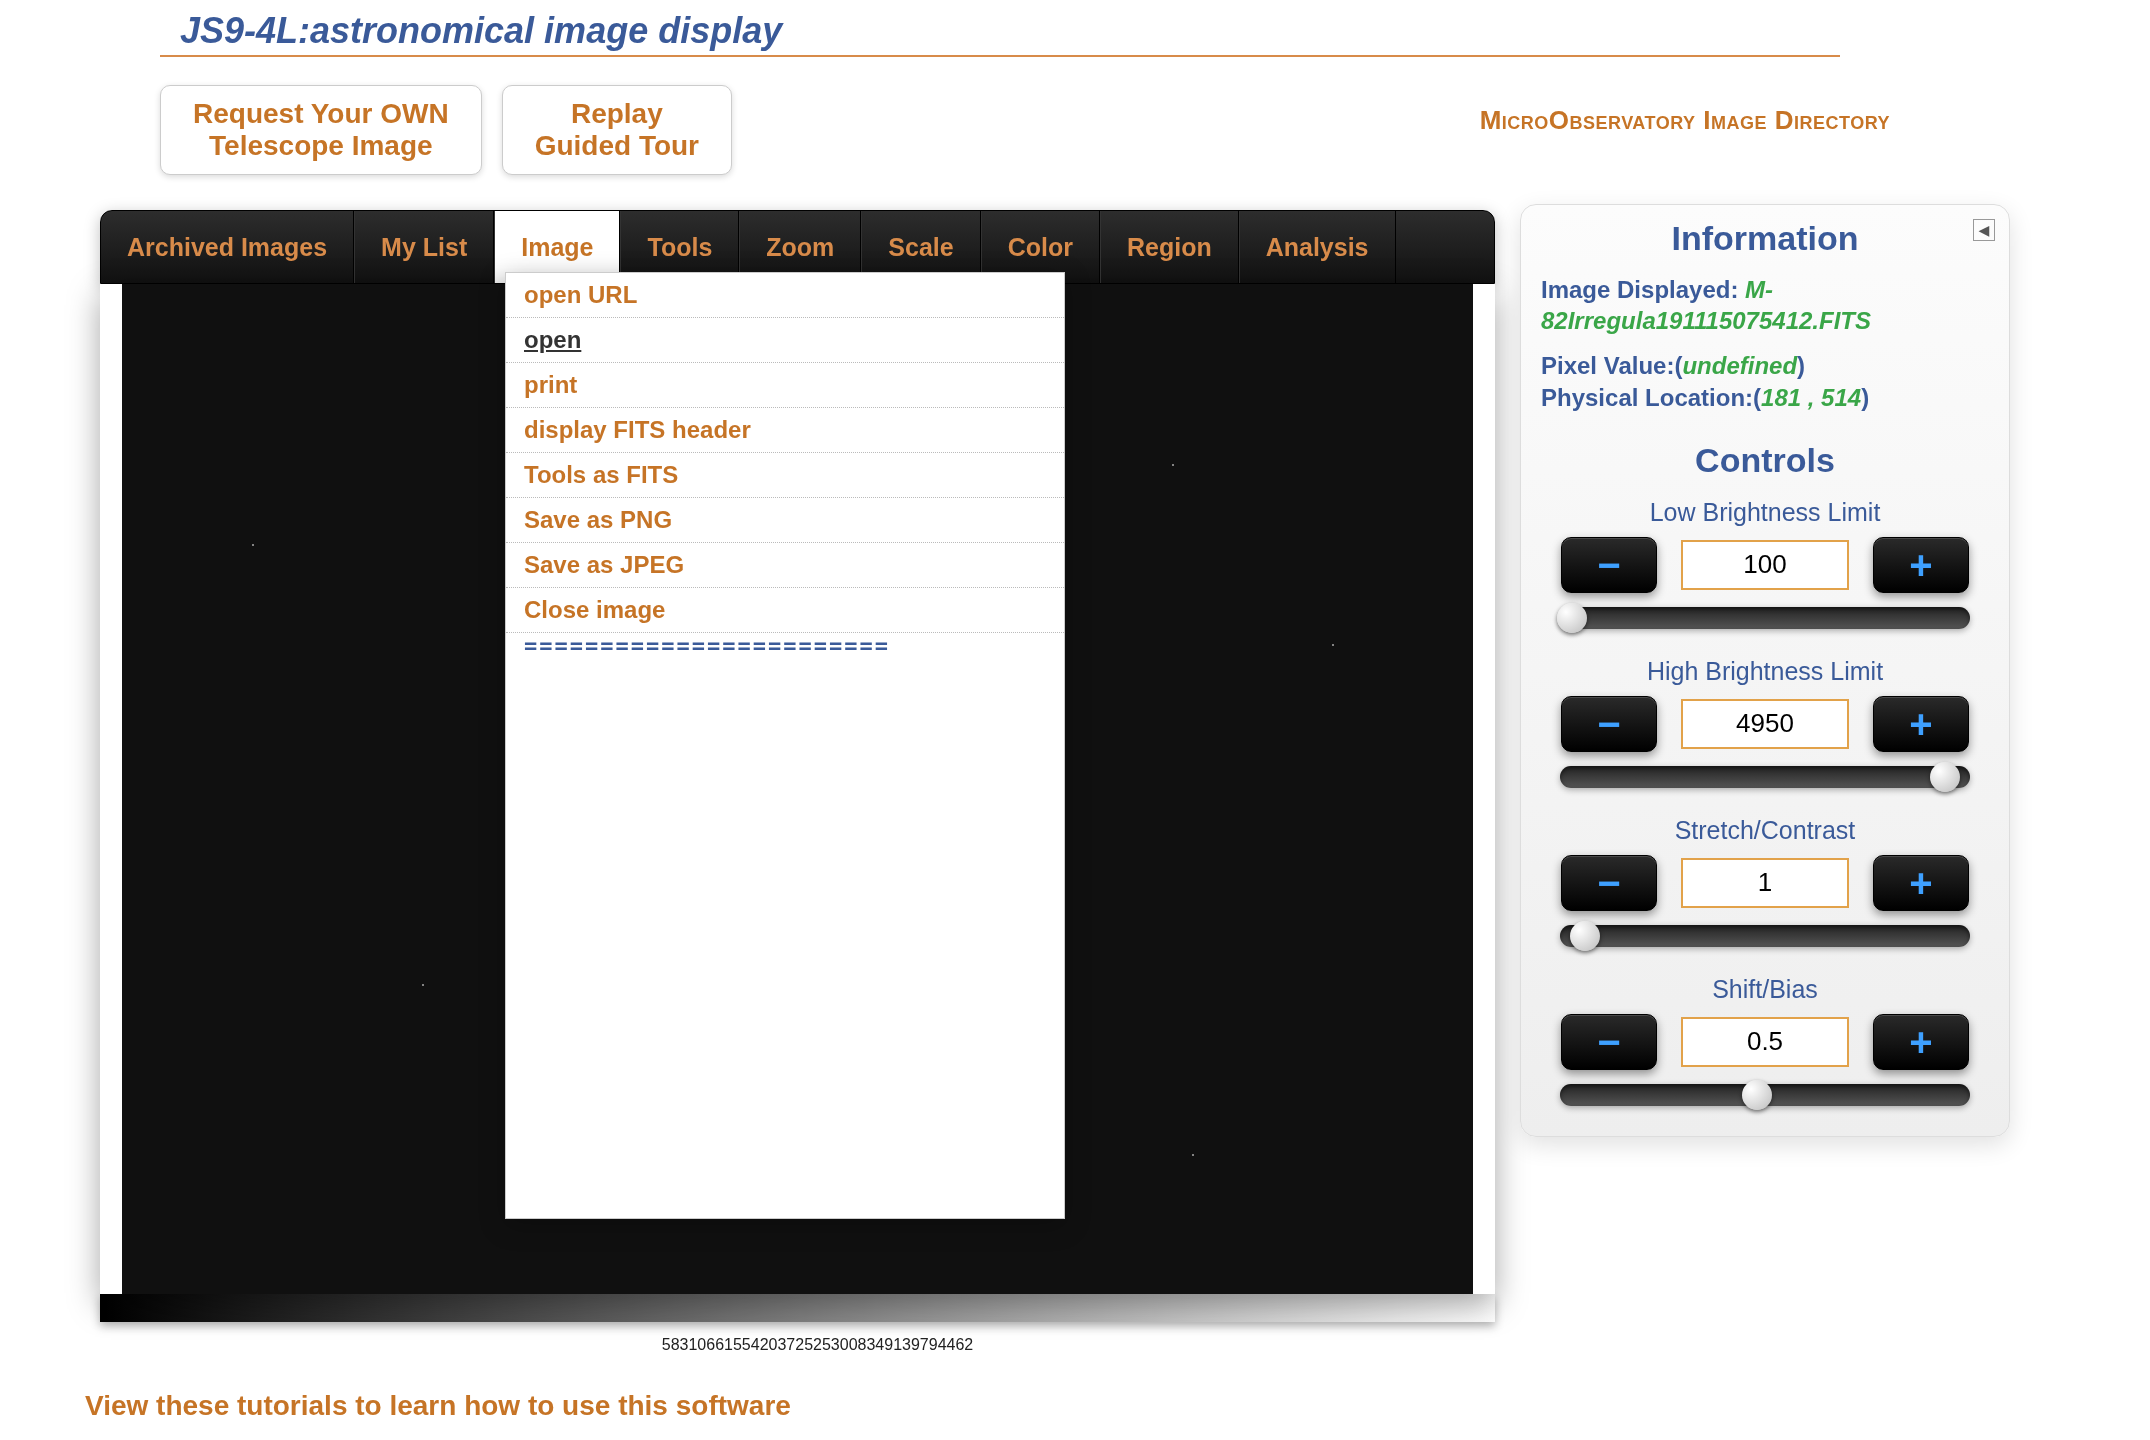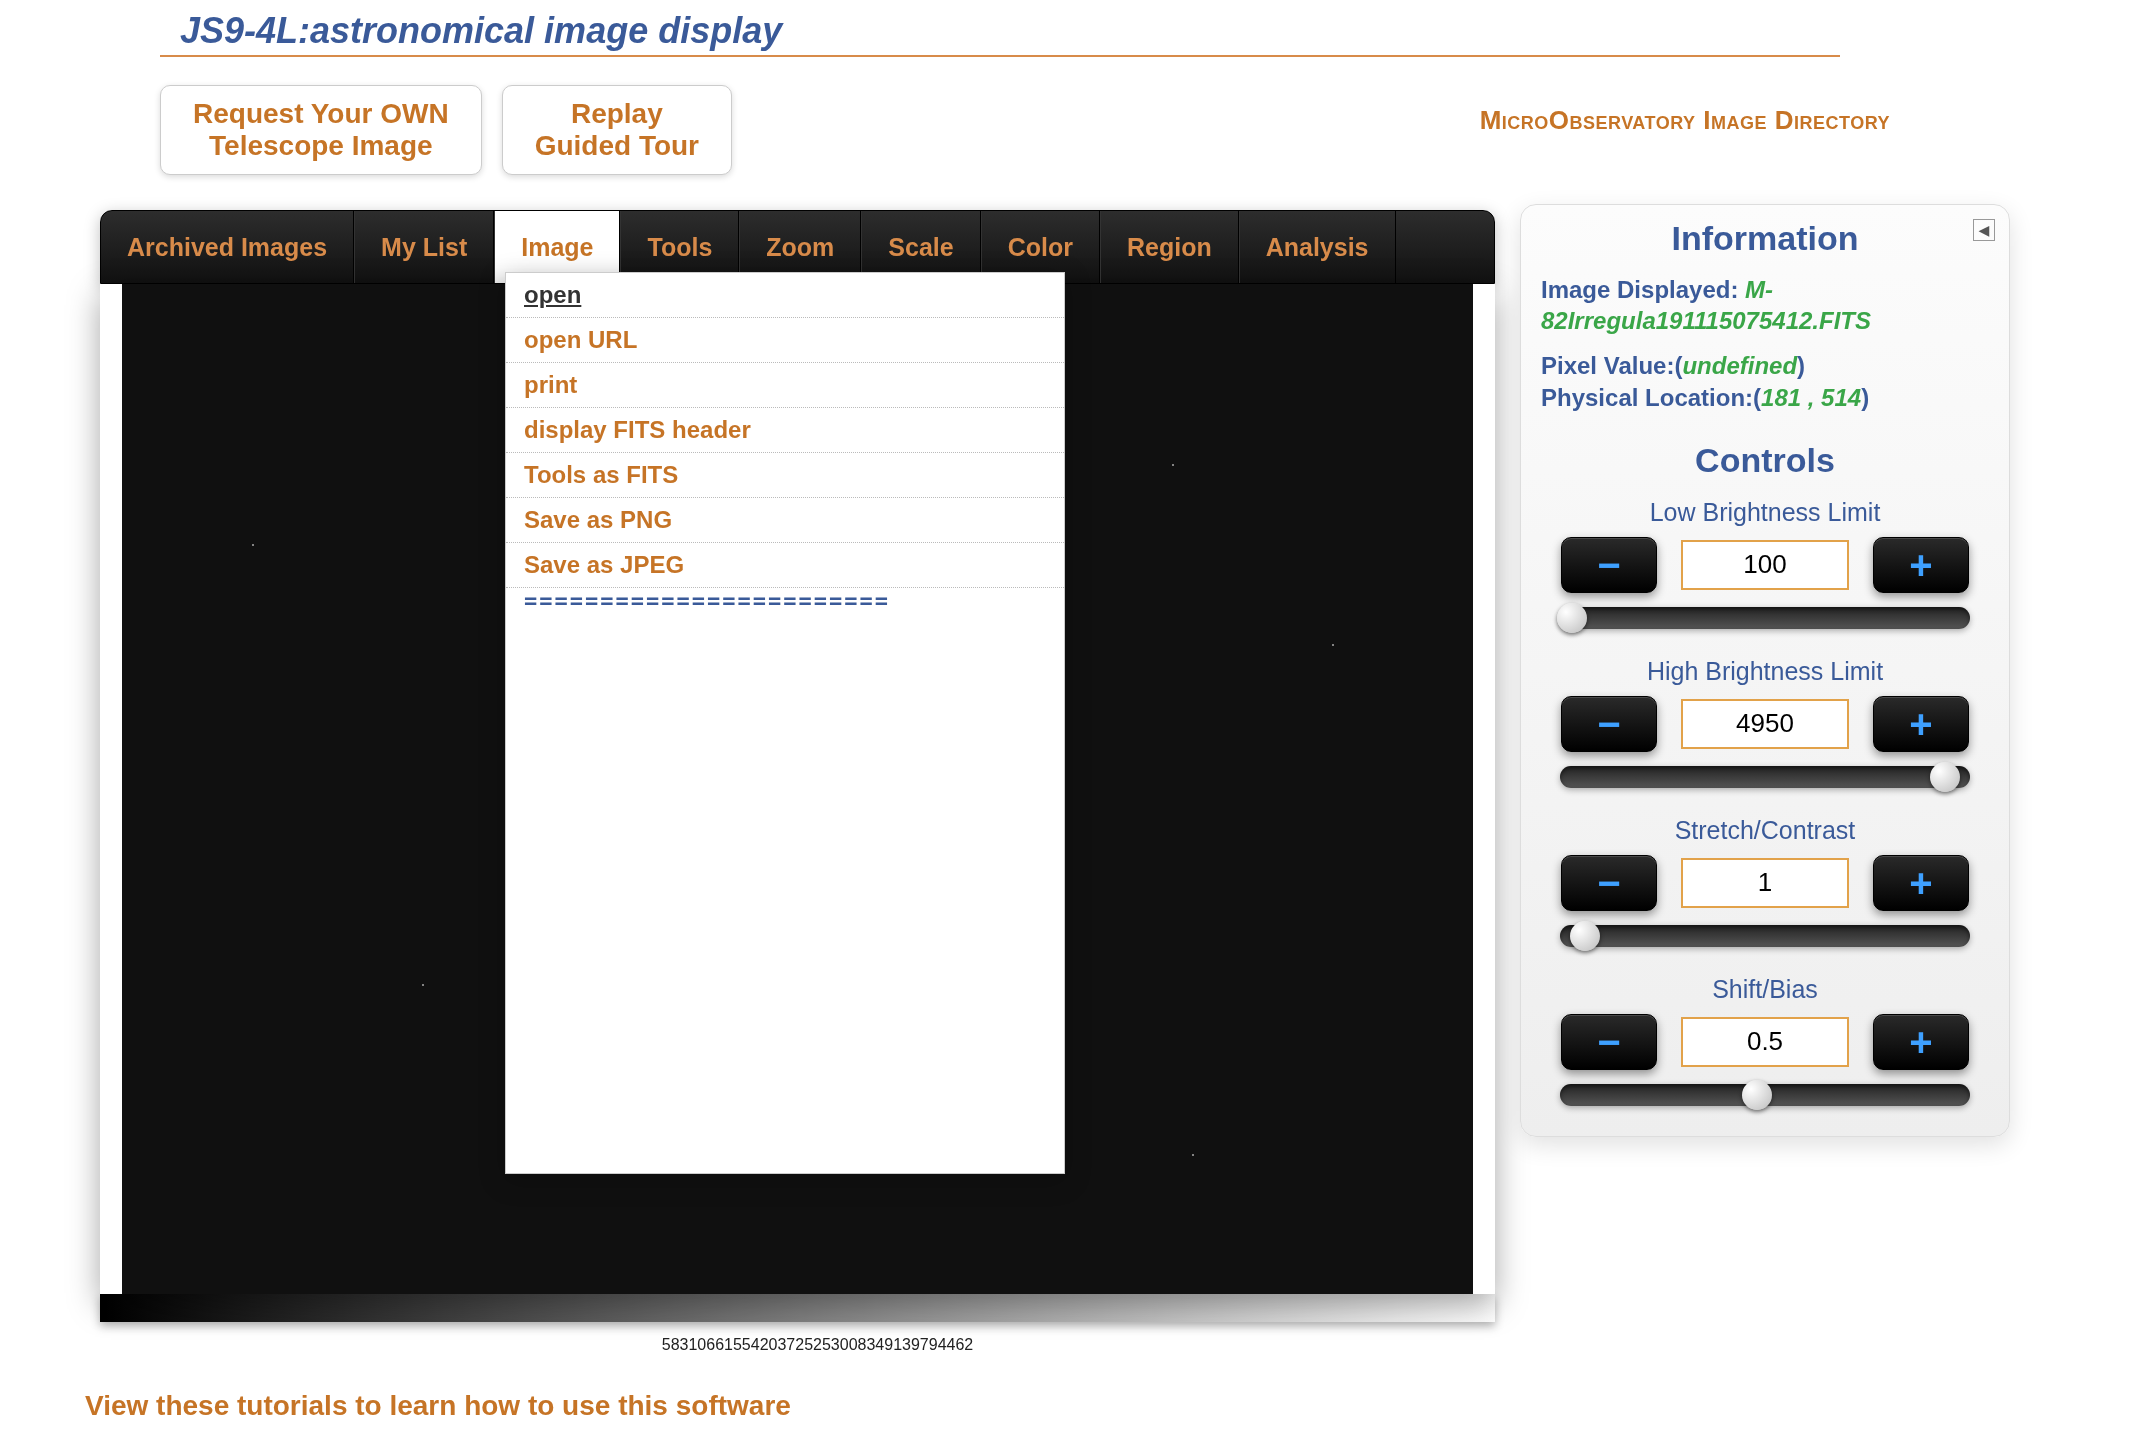--- a/index.html
+++ b/index.html
@@ -307,27 +307,28 @@
   <div class="canvas-area">
     <div class="galaxy"></div>
     <div class="star" style="left:130px;top:260px"></div>
     <div class="star" style="left:300px;top:700px"></div>
     <div class="star" style="left:1050px;top:180px"></div>
     <div class="star" style="left:1210px;top:360px"></div>
     <div class="star" style="left:1070px;top:870px"></div>
   </div>
 
   <div class="dropdown">
+    <div class="dd-item">open URL</div>
     <div class="dd-item underlined">open</div>
-    <div class="dd-item">open URL</div>
     <div class="dd-item">print</div>
     <div class="dd-item">display FITS header</div>
     <div class="dd-item">Tools as FITS</div>
     <div class="dd-item">Save as PNG</div>
     <div class="dd-item">Save as JPEG</div>
+    <div class="dd-item">Close image</div>
     <div class="dd-sep">========================</div>
   </div>
 
   <div class="gradient-bar"></div>
   <div class="tick-row">
     <span>583</span>
     <span>1066</span>
     <span>1554</span>
     <span>2037</span>
     <span>2525</span>

